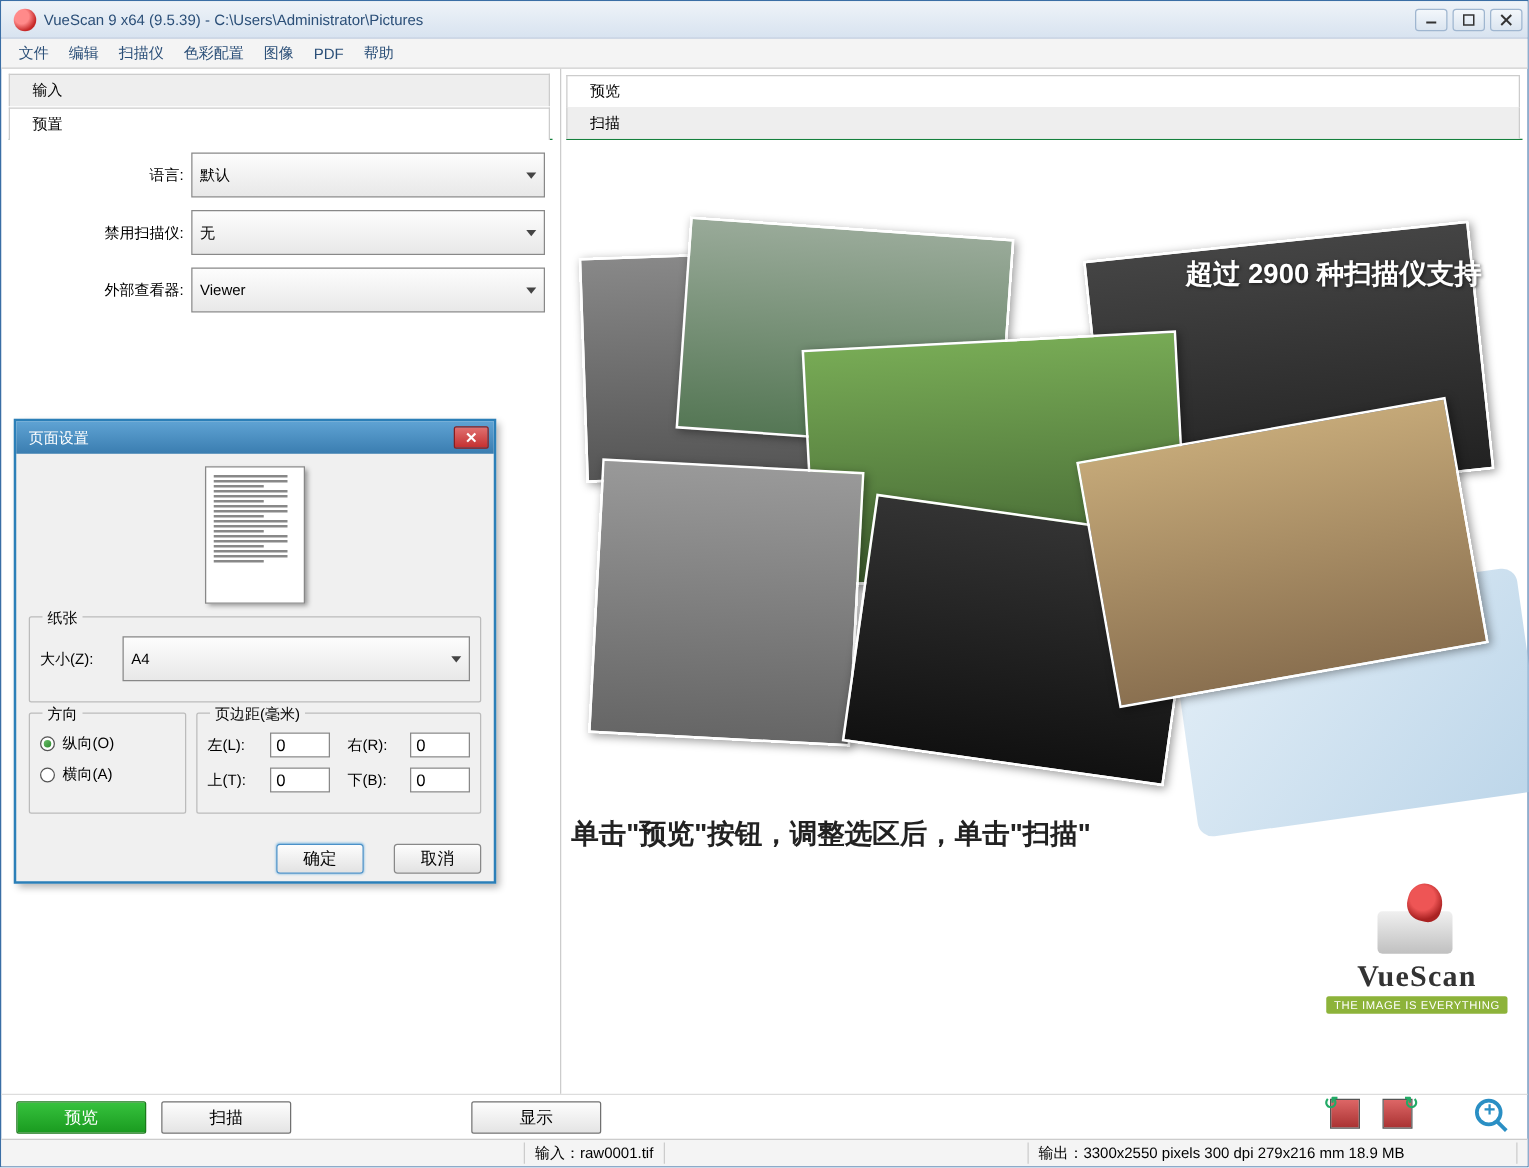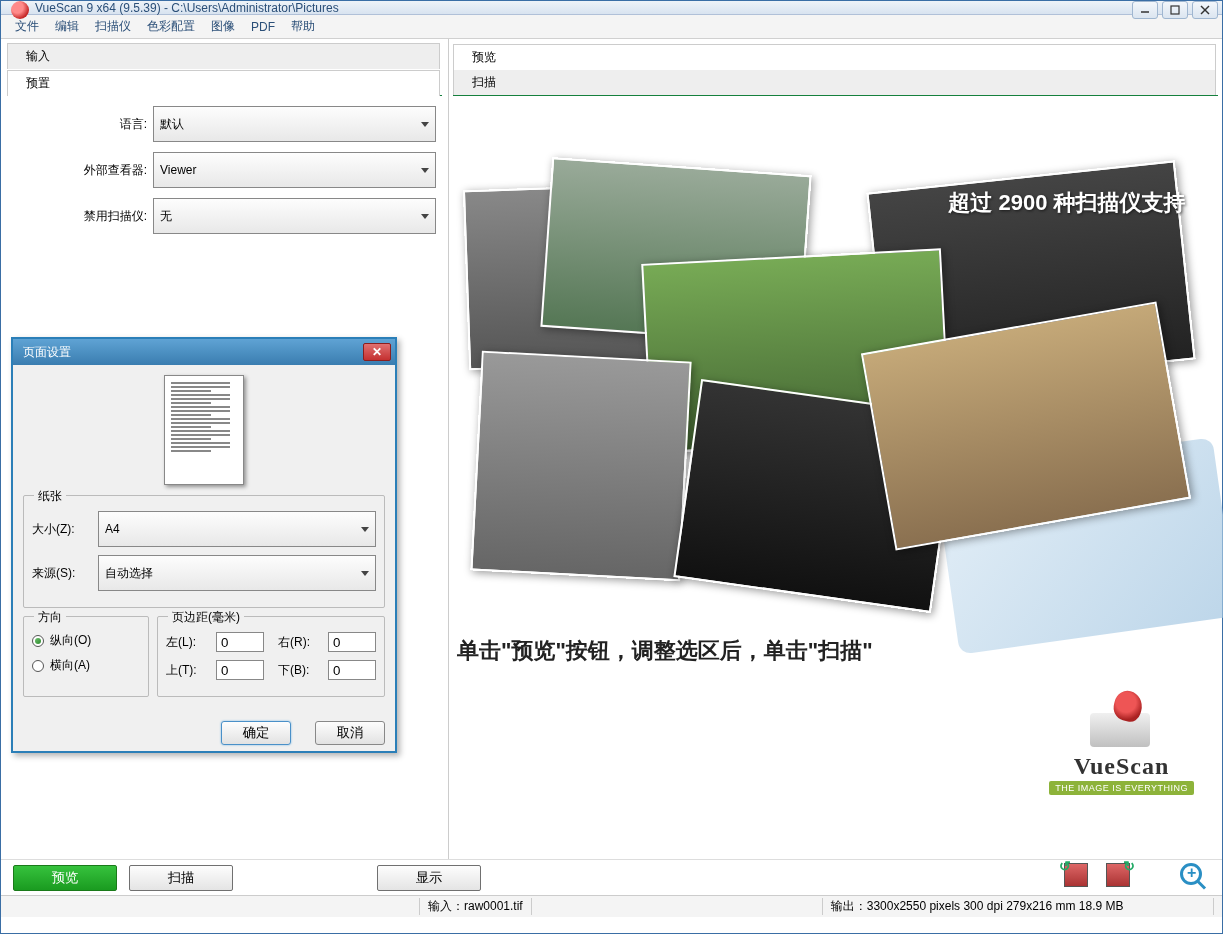--- a/index.html
+++ b/index.html
@@ -1,19 +1,19 @@
 <!DOCTYPE html>
 <html><head>
 <meta charset="utf-8">
 <style>
 * { box-sizing: border-box; margin: 0; padding: 0; }
 body { font-family: "Microsoft YaHei", "Segoe UI", Tahoma, sans-serif; font-size: 12px; background: #fff; overflow: hidden; }
 .window { width: 1223px; height: 934px; background: #fff; border: 1px solid #3a6ea5; position: relative; }
 
-.titlebar { height: 14px; background: linear-gradient(#eef3f8, #d8e3f0); display: flex; padding: 0 4px; border-bottom: 1px solid #b0c0d8; }
+.titlebar { height: 30px; background: linear-gradient(#eef3f8, #d8e3f0); display: flex; align-items: center; padding: 0 4px; border-bottom: 1px solid #b0c0d8; }
 .app-icon { width: 18px; height: 18px; margin: 0 6px; background: radial-gradient(circle at 35% 35%, #ff8a8a 35%, #c62828 70%); border-radius: 50%; }
 .titlebar-title { color: #2b4f78; flex: 1; }
 .win-controls { display: flex; gap: 4px; }
 .win-btn { width: 26px; height: 18px; border: 1px solid #9fb6d0; background: linear-gradient(#f3f7fb,#dbe5f0); border-radius: 3px; display: flex; align-items: center; justify-content: center; font-family: Arial; cursor: pointer; }
 .win-btn svg { width: 10px; height: 10px; }
 
 .menubar { height: 24px; display: flex; align-items: center; padding: 0 6px; border-bottom: 1px solid #d0d0d0; background: #f4f4f4; }
 .menubar .menu-item { padding: 2px 8px; color: #2b4f78; cursor: pointer; }
 
 .main-area { display: flex; height: calc(100% - 30px - 24px - 36px - 22px); }
@@ -28,21 +28,21 @@
 .setting-label { width: 140px; text-align: right; padding-right: 6px; }
 .setting-control { flex: 1; display: flex; align-items: center; gap: 4px; }
 .combo { flex: 1; height: 24px; border: 1px solid #888; background: linear-gradient(#fdfdfd,#e8e8e8); padding: 17px 6px; display: flex; align-items: center; justify-content: space-between; cursor: pointer; }
 .combo .arrow { width: 0; height: 0; border-left: 4px solid transparent; border-right: 4px solid transparent; border-top: 5px solid #444; }
 .text-input { height: 24px; border: 1px solid #888; padding: 2px 6px; background: #fff; }
 .slider-track { width: 80px; height: 4px; background: #ccc; border-radius: 2px; position: relative; margin: 0 6px; }
 .slider-thumb { width: 10px; height: 18px; background: linear-gradient(#f8f8f8,#ddd); border: 1px solid #888; border-radius: 2px; position: absolute; top: -7px; left: 32px; cursor: pointer; }
 .spinner { display: flex; flex-direction: column; }
 .spin-btn { width: 16px; height: 11px; border: 1px solid #888; background: linear-gradient(#f8f8f8,#e0e0e0); display: flex; align-items: center; justify-content: center; cursor: pointer; font-size: 7px; }
 
-.dialog { position: absolute; left: 10px; top: 298px; width: 386px; background: #f0f0f0; border: 2px solid #2b7fb8; box-shadow: 3px 3px 6px rgba(0,0,0,0.3); }
+.dialog { position: absolute; left: 10px; top: 280px; width: 386px; background: #f0f0f0; border: 2px solid #2b7fb8; box-shadow: 3px 3px 6px rgba(0,0,0,0.3); }
 .dialog-title { height: 26px; background: linear-gradient(#5fa3d4,#3a7db0); color: #fff; display: flex; align-items: center; justify-content: space-between; padding: 0 4px 0 10px; }
 .dialog-close { width: 28px; height: 18px; background: linear-gradient(#e07070,#c43030); border: 1px solid #8a1e1e; border-radius: 2px; color: #fff; display: flex; align-items: center; justify-content: center; cursor: pointer; font-family: Arial; font-weight: bold; }
 .dialog-body { padding: 10px; }
 .page-preview { width: 80px; height: 110px; margin: 0 auto 10px; background: #fff; border: 1px solid #888; box-shadow: 2px 2px 4px rgba(0,0,0,0.4); padding: 6px; overflow: hidden; }
 .page-preview .line { height: 2px; background: #888; margin-bottom: 2px; width: 90%; }
 .page-preview .line:nth-child(3n) { width: 60%; }
 .fieldset { border: 1px solid #bbb; border-radius: 2px; padding: 8px; margin-bottom: 8px; }
 .fieldset .legend { position: relative; top: -16px; left: 2px; background: #f0f0f0; padding: 0 4px; display: inline-block; }
 .fieldset-content { margin-top: -10px; }
 .field-row { display: flex; align-items: center; margin-bottom: 8px; }
@@ -63,21 +63,21 @@
 .right-panel { flex: 1; display: flex; flex-direction: column; padding: 4px; }
 .right-panel .tabs { margin-bottom: 60px; }
 .preview-stage { flex: 1; position: relative; background: #fff; display: flex; flex-direction: column; }
 .collage { position: relative; height: 440px; margin: 0 auto; width: 740px; }
 .photo { position: absolute; background: #888; border: 2px solid #fff; box-shadow: 2px 2px 8px rgba(0,0,0,0.4); }
 .overlay-text { position: absolute; top: 32px; right: 20px; color: #fff; font-size: 22px; font-weight: bold; text-shadow: 1px 1px 3px rgba(0,0,0,0.6); }
 .scanner-bg { position: absolute; right: -20px; bottom: -40px; width: 280px; height: 180px; background: linear-gradient(135deg,#d8e8f4,#a0c4e0); border-radius: 12px; transform: rotate(-8deg); opacity: 0.7; }
 
 .instruction { font-size: 22px; font-weight: bold; color: #222; margin: 40px 0 0 0; padding-left: 4px; }
 
-.logo-area { position: absolute; right: 24px; bottom: 60px; text-align: center; }
+.logo-area { position: absolute; right: 12px; bottom: 60px; text-align: center; }
 .logo-text { font-family: Georgia, serif; font-size: 24px; font-weight: bold; color: #333; letter-spacing: 1px; }
 .logo-sub { font-size: 9px; background: #8db33a; color: #fff; padding: 2px 6px; letter-spacing: 0.5px; border-radius: 2px; display: inline-block; }
 .logo-icon { width: 80px; height: 60px; position: relative; margin: 0 auto 4px; }
 .logo-icon::before { content: ""; position: absolute; left: 8px; top: 24px; width: 60px; height: 34px; background: linear-gradient(#f0f0f0,#c0c0c0); border-radius: 4px; }
 .logo-icon::after { content: ""; position: absolute; left: 32px; top: 2px; width: 28px; height: 30px; background: radial-gradient(circle at 40% 40%, #e55 40%, #a22 70%); border-radius: 50% 60% 40% 50%; transform: rotate(15deg); }
 
 .bottom-bar { height: 36px; display: flex; align-items: center; gap: 12px; padding: 0 12px; border-top: 1px solid #ddd; }
 .action-btn { width: 104px; height: 26px; border: 1px solid #707070; background: linear-gradient(#fdfdfd,#e4e4e4); border-radius: 2px; cursor: pointer; }
 .action-btn.primary { background: linear-gradient(#36c23d,#1a9b20); color: #fff; border-color: #1a7a1a; }
 .spacer { flex: 1; }
@@ -141,33 +141,33 @@
         <div class="setting-row">
           <div class="setting-label">语言:</div>
           <div class="setting-control">
             <div class="combo">
                 <span>默认</span>
                 <span class="arrow"></span>
               </div>
           </div>
         </div>
         <div class="setting-row">
+          <div class="setting-label">禁用扫描仪:</div>
+          <div class="setting-control">
+            <div class="combo">
+                <span>无</span>
+                <span class="arrow"></span>
+              </div>
+          </div>
+        </div>
+        <div class="setting-row">
           <div class="setting-label">外部查看器:</div>
           <div class="setting-control">
             <div class="combo">
                 <span>Viewer</span>
-                <span class="arrow"></span>
-              </div>
-          </div>
-        </div>
-        <div class="setting-row">
-          <div class="setting-label">禁用扫描仪:</div>
-          <div class="setting-control">
-            <div class="combo">
-                <span>无</span>
                 <span class="arrow"></span>
               </div>
           </div>
         </div>
       </div>
 
       <div class="dialog">
         <div class="dialog-title">
           <span>页面设置</span>
           <div class="dialog-close">✕</div>
@@ -193,27 +193,20 @@
               <div class="line"></div>
               <div class="line"></div>
           </div>
           <div class="fieldset">
             <span class="legend">纸张</span>
             <div class="fieldset-content">
               <div class="field-row">
                 <span class="field-label">大小(Z):</span>
                 <div class="combo">
                     <span>A4</span>
-                    <span class="arrow"></span>
-                  </div>
-              </div>
-              <div class="field-row">
-                <span class="field-label">来源(S):</span>
-                <div class="combo">
-                    <span>自动选择</span>
                     <span class="arrow"></span>
                   </div>
               </div>
             </div>
           </div>
           <div class="two-col">
             <div class="fieldset">
               <span class="legend">方向</span>
               <div class="fieldset-content">
                 <div class="radio-row">

